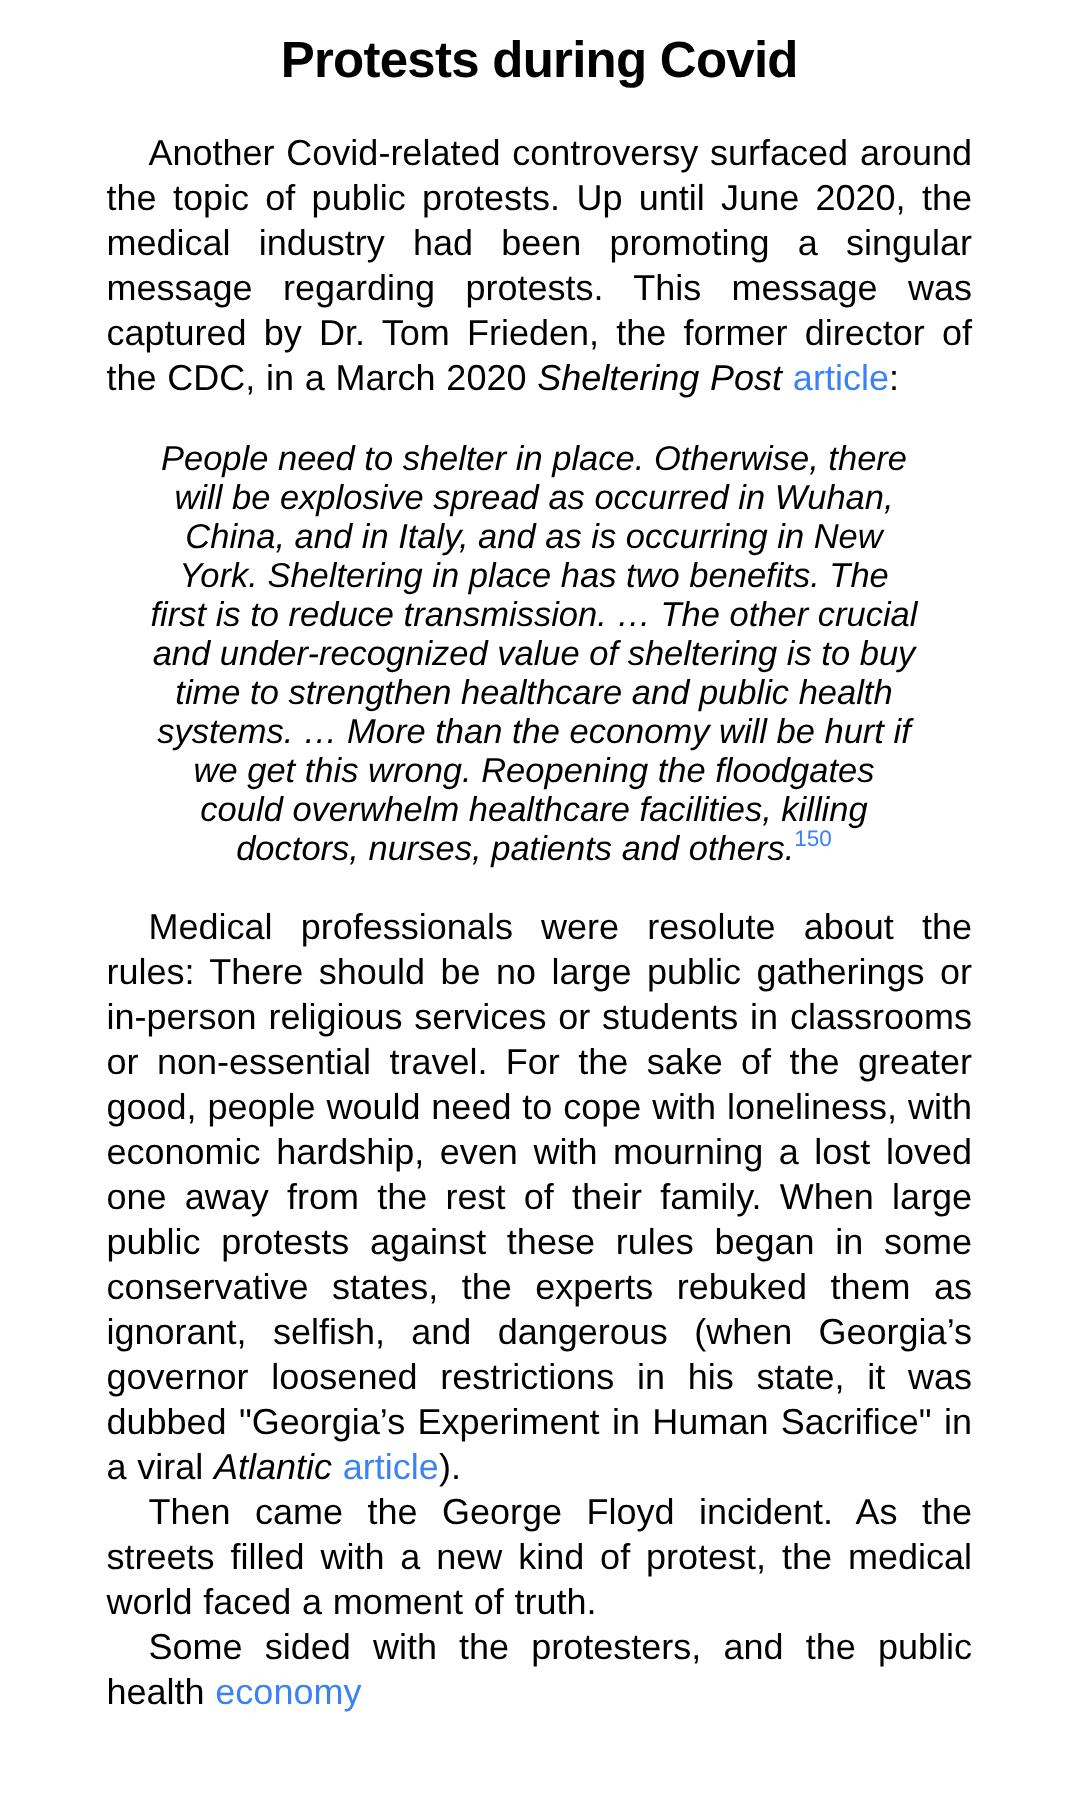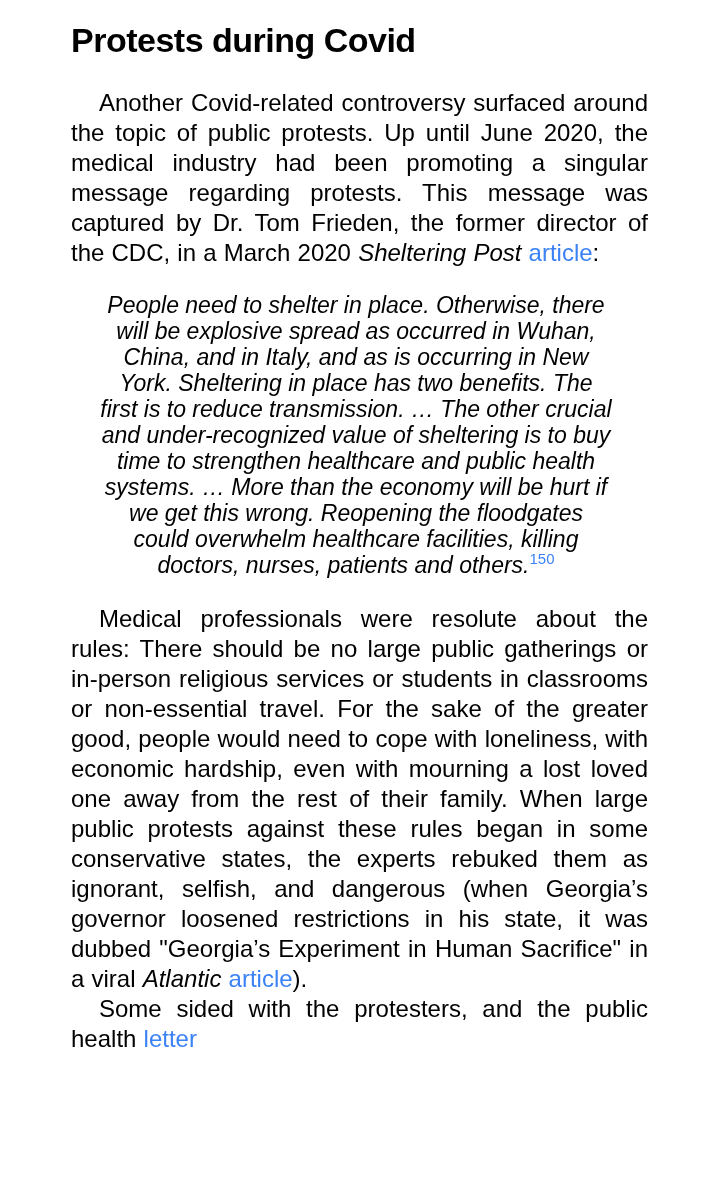--- a/index.html
+++ b/index.html
@@ -14,21 +14,21 @@
   .page {
     padding: 20px 73px 0 71px;
     box-sizing: border-box;
   }
   h1.chapter-heading {
     font-size: 34px;
     line-height: 40px;
     font-weight: 700;
     letter-spacing: -0.5px;
     margin: 0 0 28px 0;
-    text-align: left;
+    text-align: center;
   }
   p.body-para {
     font-size: 24px;
     line-height: 30px;
     margin: 0;
     text-align: justify;
     text-indent: 28px;
     hyphens: auto;
     -webkit-hyphens: auto;
     word-spacing: 0.5px;
@@ -62,15 +62,16 @@
 
 <div class="page">
   <h1 class="chapter-heading">Protests during Covid</h1>
 
   <p class="body-para">Another Covid-related controversy surfaced around the topic of public protests. Up until June 2020, the medical industry had been promoting a singular message regarding protests. This message was captured by Dr. Tom Frieden, the former director of the CDC, in a March 2020 <em class="ital">Sheltering Post</em> <a class="inline-link" href="#">article</a>:</p>
 
   <blockquote class="pull-quote">People need to shelter in place. Otherwise, there will be explosive spread as occurred in Wuhan, China, and in Italy, and as is occurring in New York. Sheltering in place has two benefits. The first is to reduce transmission. … The other crucial and under-recognized value of sheltering is to buy time to strengthen healthcare and public health systems. … More than the economy will be hurt if we get this wrong. Reopening the floodgates could overwhelm healthcare facilities, killing doctors, nurses, patients and others.<sup class="footnote-ref"><a class="inline-link" href="#">150</a></sup></blockquote>
 
   <p class="body-para">Medical professionals were resolute about the rules: There should be no large public gatherings or in-person religious services or students in classrooms or non-essential travel. For the sake of the greater good, people would need to cope with loneliness, with economic hardship, even with mourning a lost loved one away from the rest of their family. When large public protests against these rules began in some conservative states, the experts rebuked them as ignorant, selfish, and dangerous (when Georgia’s governor loosened restrictions in his state, it was dubbed "Georgia’s Experiment in Human Sacrifice" in a viral <em class="ital">Atlantic</em> <a class="inline-link" href="#">article</a>).</p>
 
+  <p class="body-para">Then came the George Floyd incident. As the streets filled with a new kind of protest, the medical world faced a moment of truth.</p>
 
-  <p class="body-para">Some sided with the protesters, and the public health <a class="inline-link" href="#">letter</a></p>
+  <p class="body-para">Some sided with the protesters, and the public health <a class="inline-link" href="#">economy</a></p>
 </div>
 
 </body></html>

